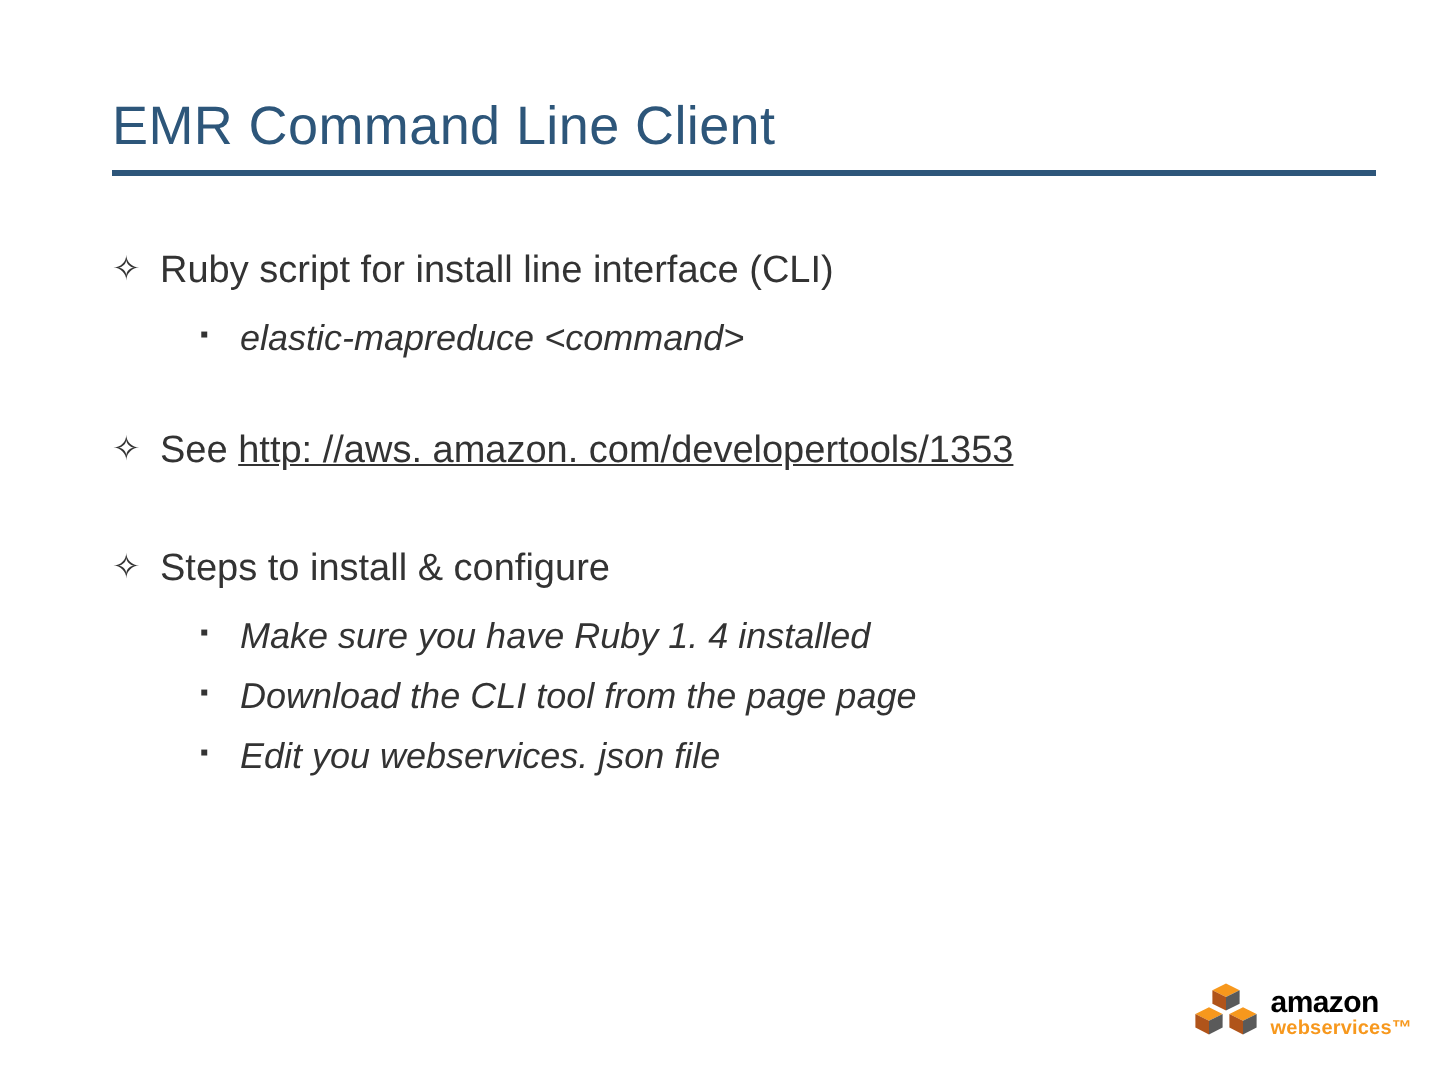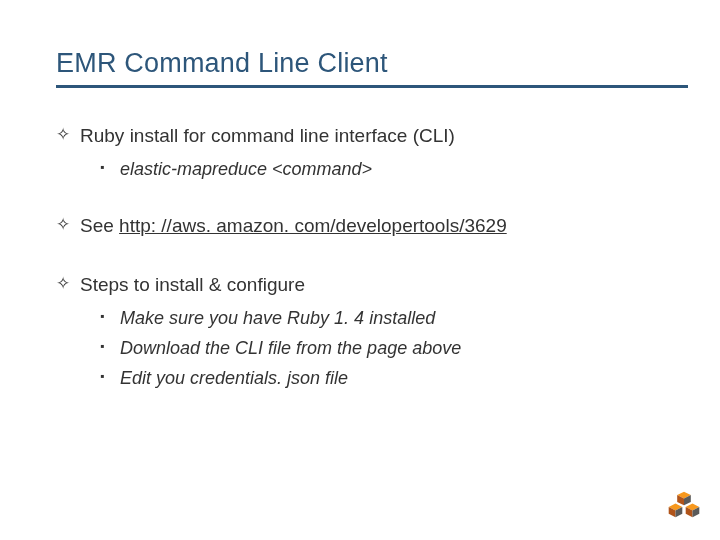--- a/index.html
+++ b/index.html
@@ -116,53 +116,53 @@
 
 <div class="slide">
 
   <div class="title">EMR Command Line Client</div>
   <hr class="rule">
 
   <div class="content">
 
     <div class="lvl1">
       <div class="bullet">✧</div>
-      <div class="txt">Ruby install for command line interface (CLI)</div>
+      <div class="txt">Ruby script for install line interface (CLI)</div>
     </div>
     <div class="lvl2">
       <div class="bullet">▪</div>
       <div class="txt">elastic-mapreduce &lt;command&gt;</div>
     </div>
 
     <div class="gap"></div>
 
     <div class="lvl1">
       <div class="bullet">✧</div>
       <div class="txt">
-        <span>See </span><a class="link" href="#">http: //aws. amazon. com/developertools/3629</a>
+        <span>See </span><a class="link" href="#">http: //aws. amazon. com/developertools/1353</a>
       </div>
     </div>
 
     <div class="gap"></div>
 
     <div class="lvl1">
       <div class="bullet">✧</div>
       <div class="txt">Steps to install &amp; configure</div>
     </div>
     <div class="lvl2">
       <div class="bullet">▪</div>
       <div class="txt">Make sure you have Ruby 1. 4 installed</div>
     </div>
     <div class="lvl2">
       <div class="bullet">▪</div>
-      <div class="txt">Download the CLI file from the page above</div>
+      <div class="txt">Download the CLI tool from the page page</div>
     </div>
     <div class="lvl2">
       <div class="bullet">▪</div>
-      <div class="txt">Edit you credentials. json file</div>
+      <div class="txt">Edit you webservices. json file</div>
     </div>
 
   </div>
 
   <div class="aws-logo">
     <div class="aws-cubes">
       <svg viewBox="0 0 40 40" width="34" height="34">
 
         <g>
 
@@ -173,15 +173,19 @@
           <polygon points="10,16 18,20 10,24 2,20" fill="#F7981D"></polygon>
           <polygon points="2,20 10,24 10,32 2,28" fill="#B0541A"></polygon>
           <polygon points="18,20 10,24 10,32 18,28" fill="#5A5A5A"></polygon>
 
           <polygon points="30,16 38,20 30,24 22,20" fill="#F7981D"></polygon>
           <polygon points="22,20 30,24 30,32 22,28" fill="#B0541A"></polygon>
           <polygon points="38,20 30,24 30,32 38,28" fill="#5A5A5A"></polygon>
         </g>
       </svg>
     </div>
+    <div class="aws-text">
+      <div class="aws-amazon">amazon</div>
+      <div class="aws-ws"><span>webservices</span><span>™</span></div>
+    </div>
   </div>
 
 </div>
 
 </body></html>

